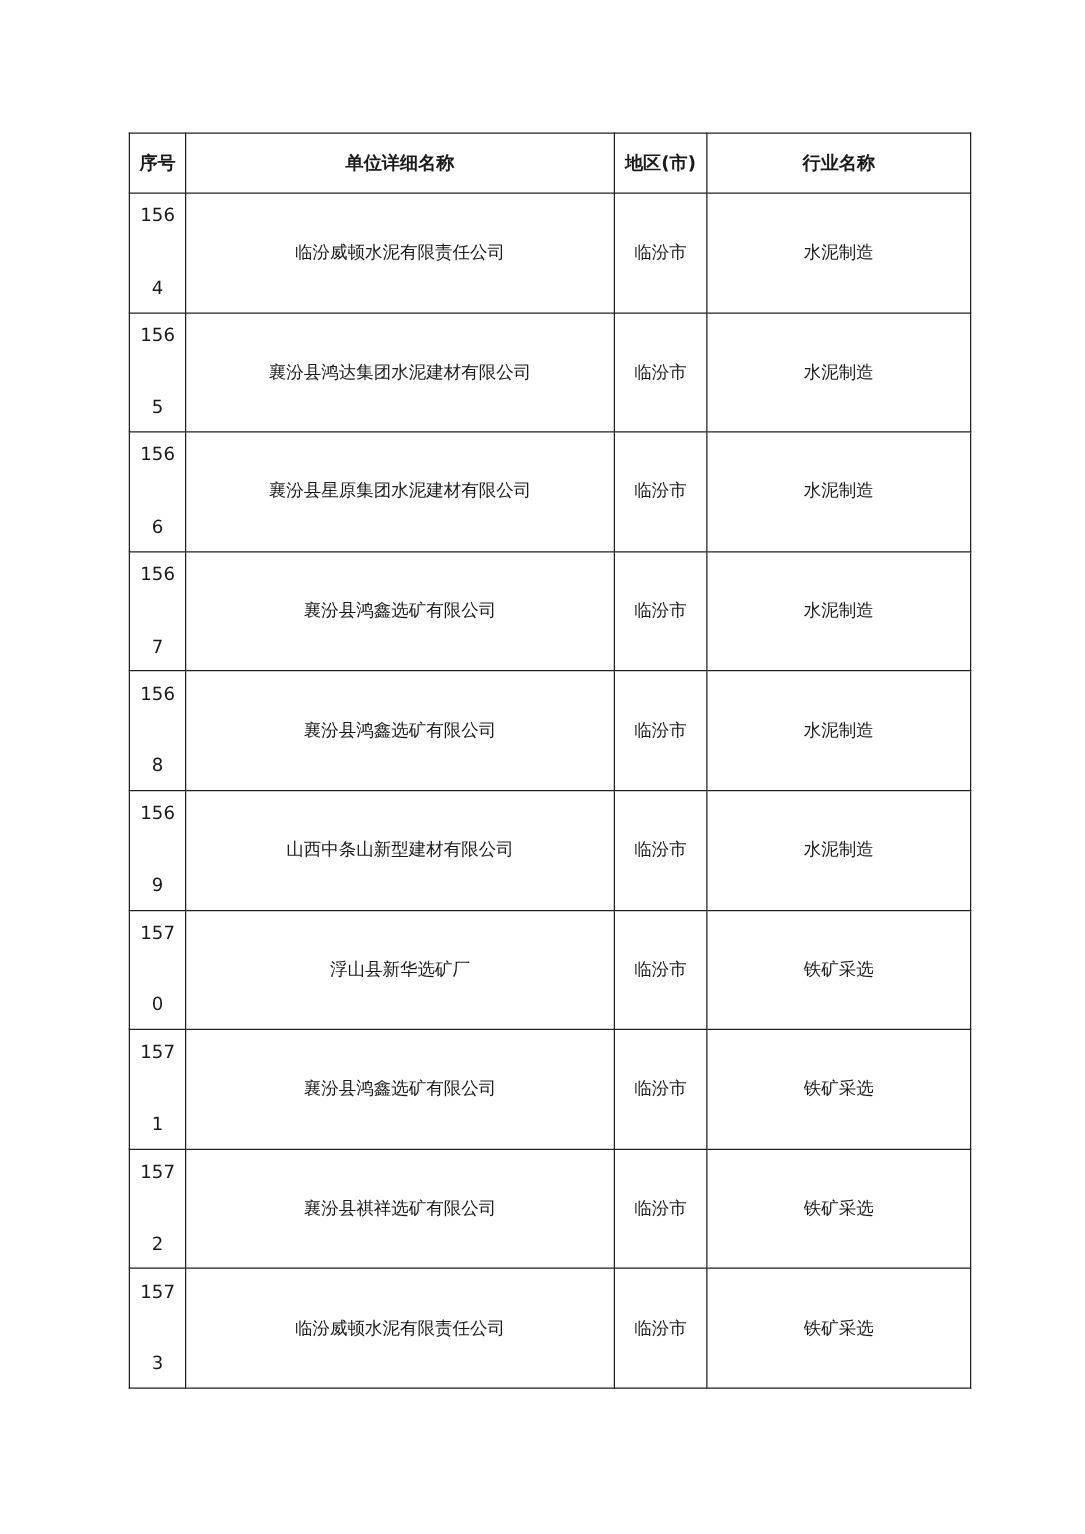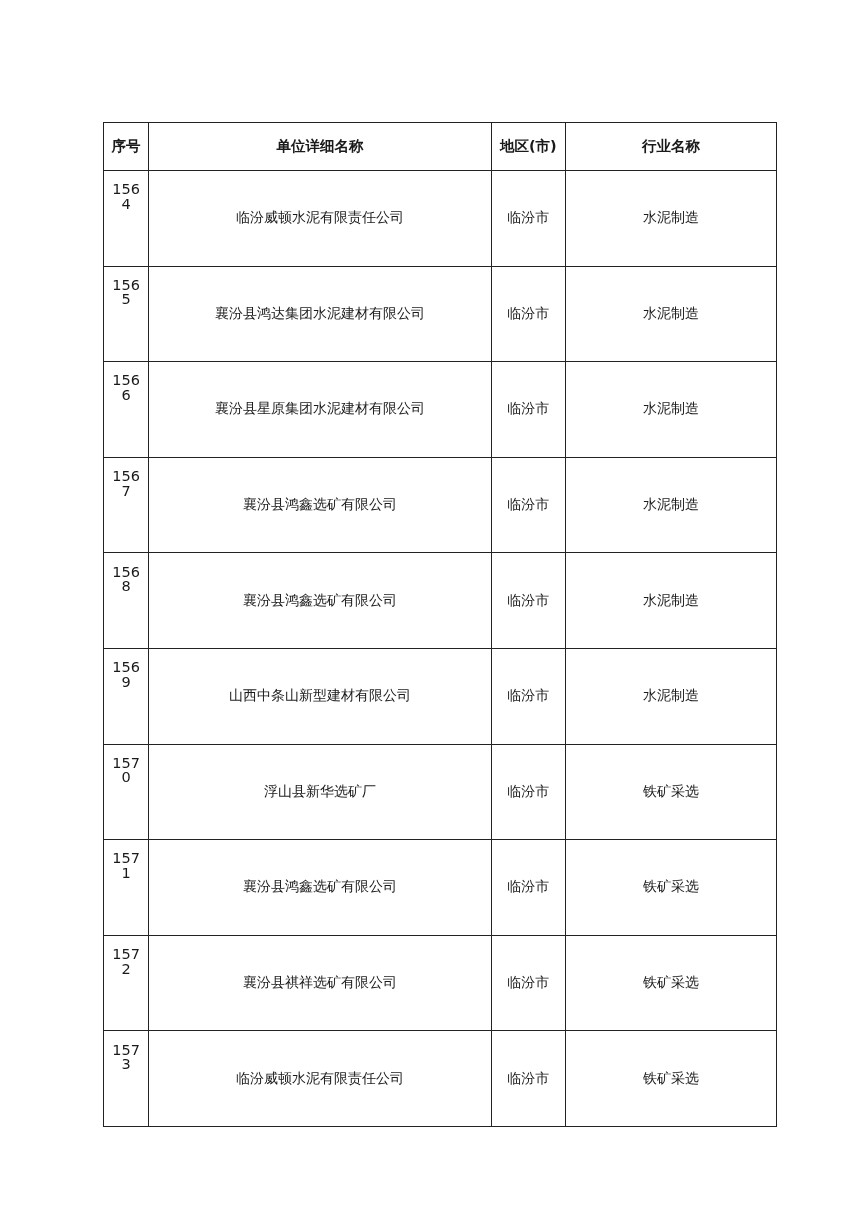--- a/index.html
+++ b/index.html
@@ -1,25 +1,25 @@
 <!DOCTYPE html>
 <html><head>
 <meta charset="utf-8">
 <style>
   html, body { margin: 0; padding: 0; background: #ffffff; }
   body { width: 868px; height: 1227px; position: relative; overflow: hidden;
          font-family: "DejaVu Sans", "Liberation Sans", sans-serif; color: #1a1a1a; }
-  table.t { position: absolute; left: 103px; top: 122px; border-collapse: collapse;
+  table.t { position: absolute; left: 103px; top: 106px; border-collapse: collapse;
             table-layout: fixed; width: 674px; }
   table.t td, table.t th { border: 1.3px solid #222; padding: 0; text-align: center;
             vertical-align: middle; font-size: 14px; }
   table.t th { height: 47px; font-weight: bold; font-size: 14.5px; }
   table.t td { height: 94.6px; }
   .c1 { width: 45px; } .c2 { width: 341px; } .c3 { width: 74px; } .c4 { width: 210px; }
-  .seq { display: flex; flex-direction: column; justify-content: flex-start;
+  .seq { display: flex; flex-direction: column; justify-content: space-between;
          height: 72px; align-items: center; font-size: 14.5px; line-height: 1; }
 </style>
 </head>
 <body>
 
 <table class="t">
   <colgroup>
       <col class="c1">
       <col class="c2">
       <col class="c3">

